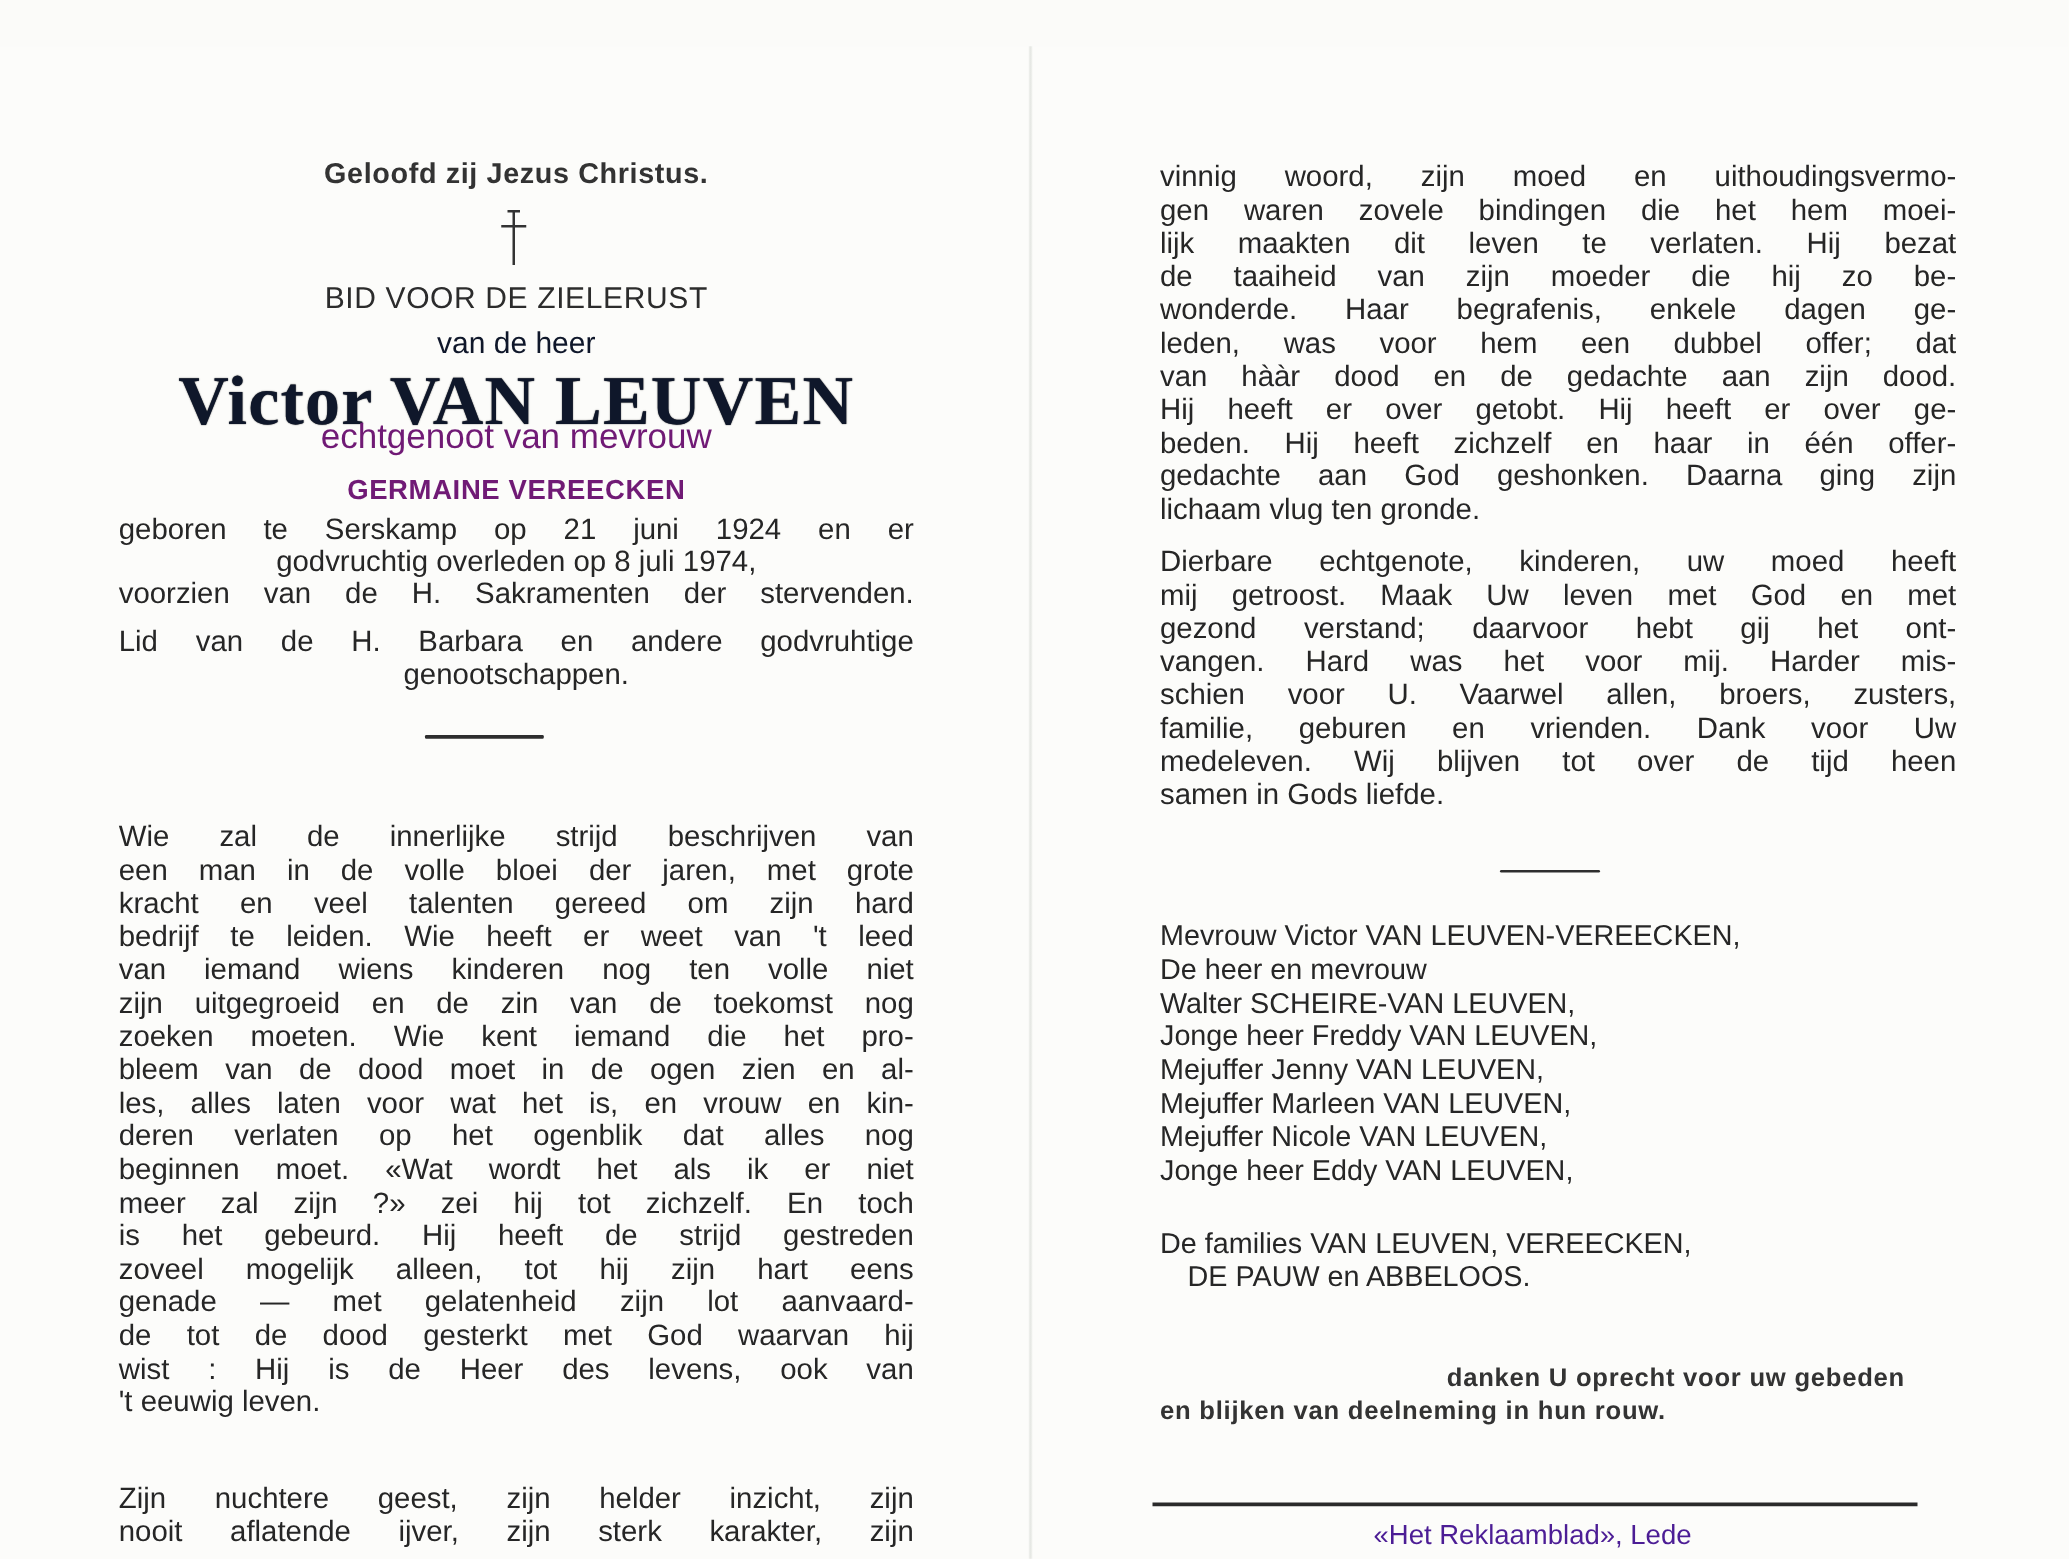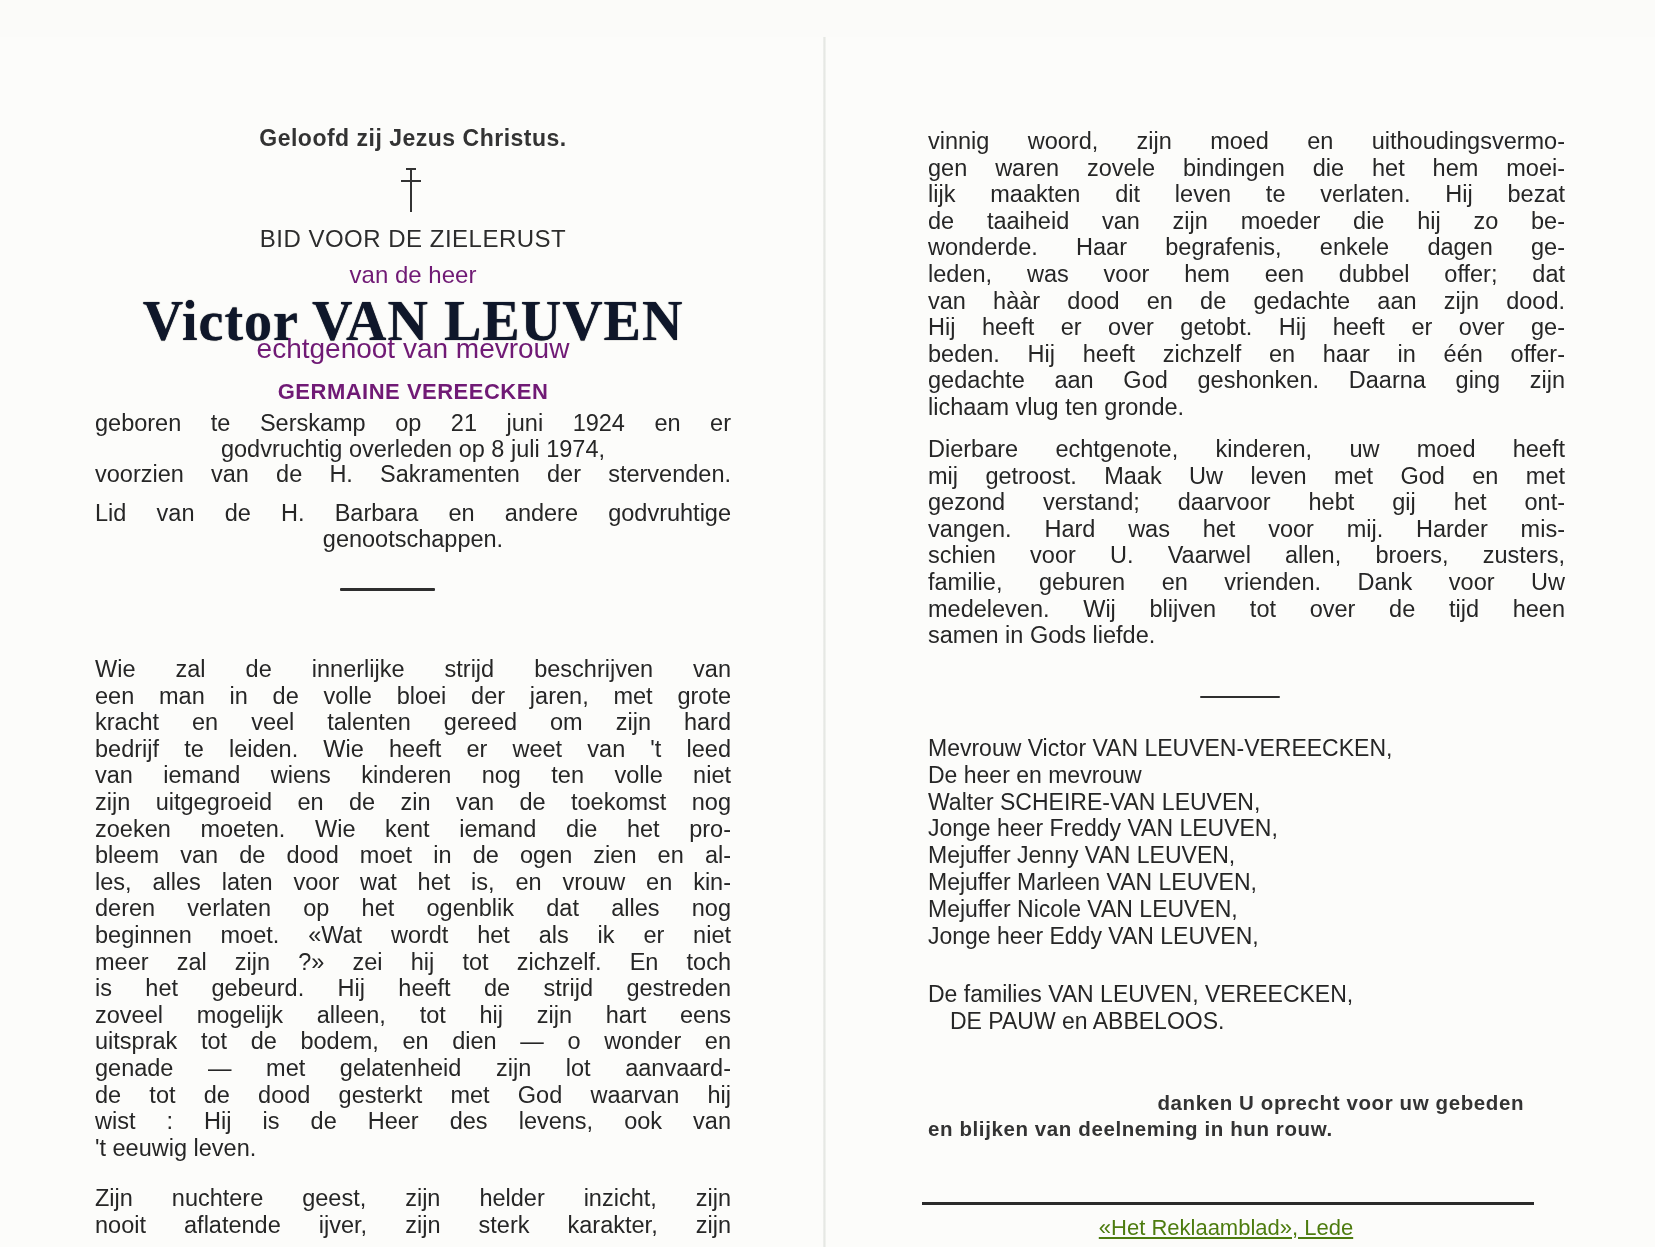--- a/index.html
+++ b/index.html
@@ -86,21 +86,21 @@
     }
     .prayer {
       top: 188px;
       font-size: 24px;
       letter-spacing: 0.5px;
       color: #2c2c2c;
     }
     .of-mister {
       top: 224px;
       font-size: 24px;
-      color: #701a75;
+      color: #0f172a;
     }
     .deceased-name {
       top: 252px;
       font-family: "Liberation Serif", "DejaVu Serif", serif;
       font-weight: bold;
       font-size: 56px;
       letter-spacing: 1px;
       color: #0f172a;
       text-shadow: 0 0 1px #222;
     }
@@ -233,23 +233,22 @@
       height: 3px;
       background: #2a2a2a;
     }
     .printer {
       position: absolute;
       left: 0;
       top: 1178px;
       width: 596px;
       text-align: center;
       font-size: 22px;
-      color: #4d7c0f;
-      white-space: nowrap;
-      text-decoration: underline;
+      color: #4c1d95;
+      white-space: nowrap;
     }
   </style>
 </head>
 <body>
 
 <div class="card">
   <div class="fold"></div>
 
   <section class="page page-left">
     <div class="header-line greeting">Geloofd zij Jezus Christus.</div>
@@ -287,21 +286,20 @@
       <span class="jline">van iemand wiens kinderen nog ten volle niet</span>
       <span class="jline">zijn uitgegroeid en de zin van de toekomst nog</span>
       <span class="jline">zoeken moeten. Wie kent iemand die het pro-</span>
       <span class="jline">bleem van de dood moet in de ogen zien en al-</span>
       <span class="jline">les, alles laten voor wat het is, en vrouw en kin-</span>
       <span class="jline">deren verlaten op het ogenblik dat alles nog</span>
       <span class="jline">beginnen moet. «Wat wordt het als ik er niet</span>
       <span class="jline">meer zal zijn ?» zei hij tot zichzelf. En toch</span>
       <span class="jline">is het gebeurd. Hij heeft de strijd gestreden</span>
       <span class="jline">zoveel mogelijk alleen, tot hij zijn hart eens</span>
-      <span class="jline">uitsprak tot de bodem, en dien — o wonder en</span>
       <span class="jline">genade — met gelatenheid zijn lot aanvaard-</span>
       <span class="jline">de tot de dood gesterkt met God waarvan hij</span>
       <span class="jline">wist : Hij is de Heer des levens, ook van</span>
       <span class="jline left">'t eeuwig leven.</span>
     </div>
 
     <div class="jblock p2">
       <span class="jline">Zijn nuchtere geest, zijn helder inzicht, zijn</span>
       <span class="jline">nooit aflatende ijver, zijn sterk karakter, zijn</span>
     </div>

